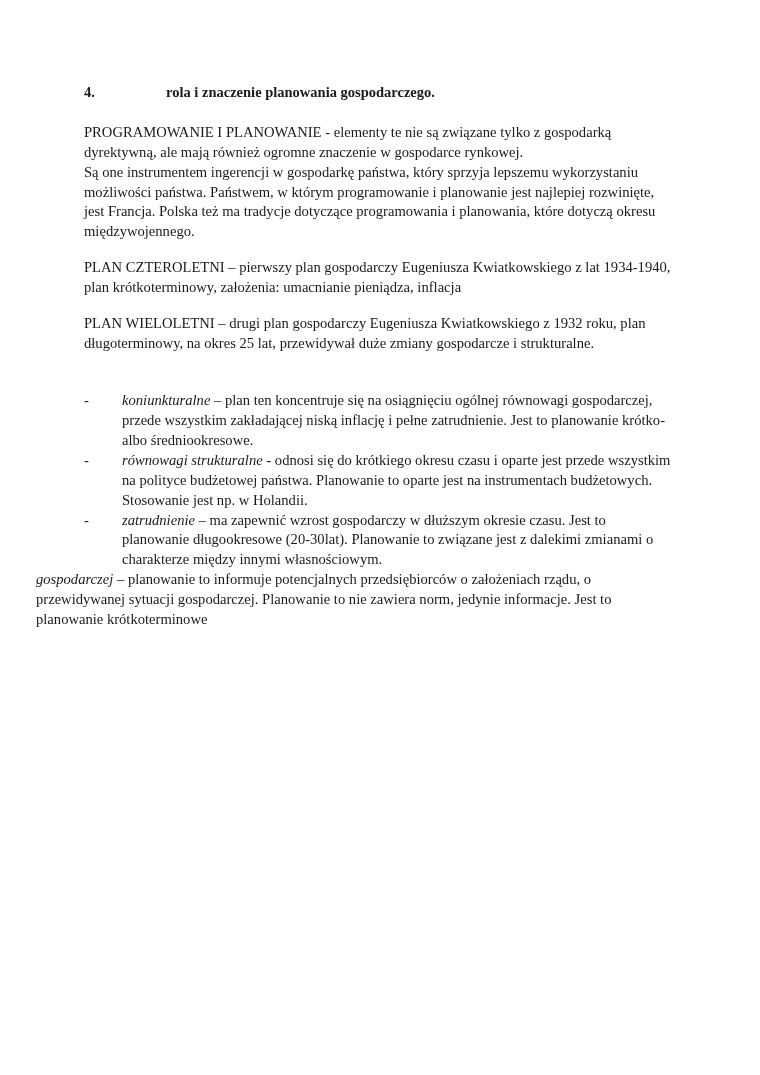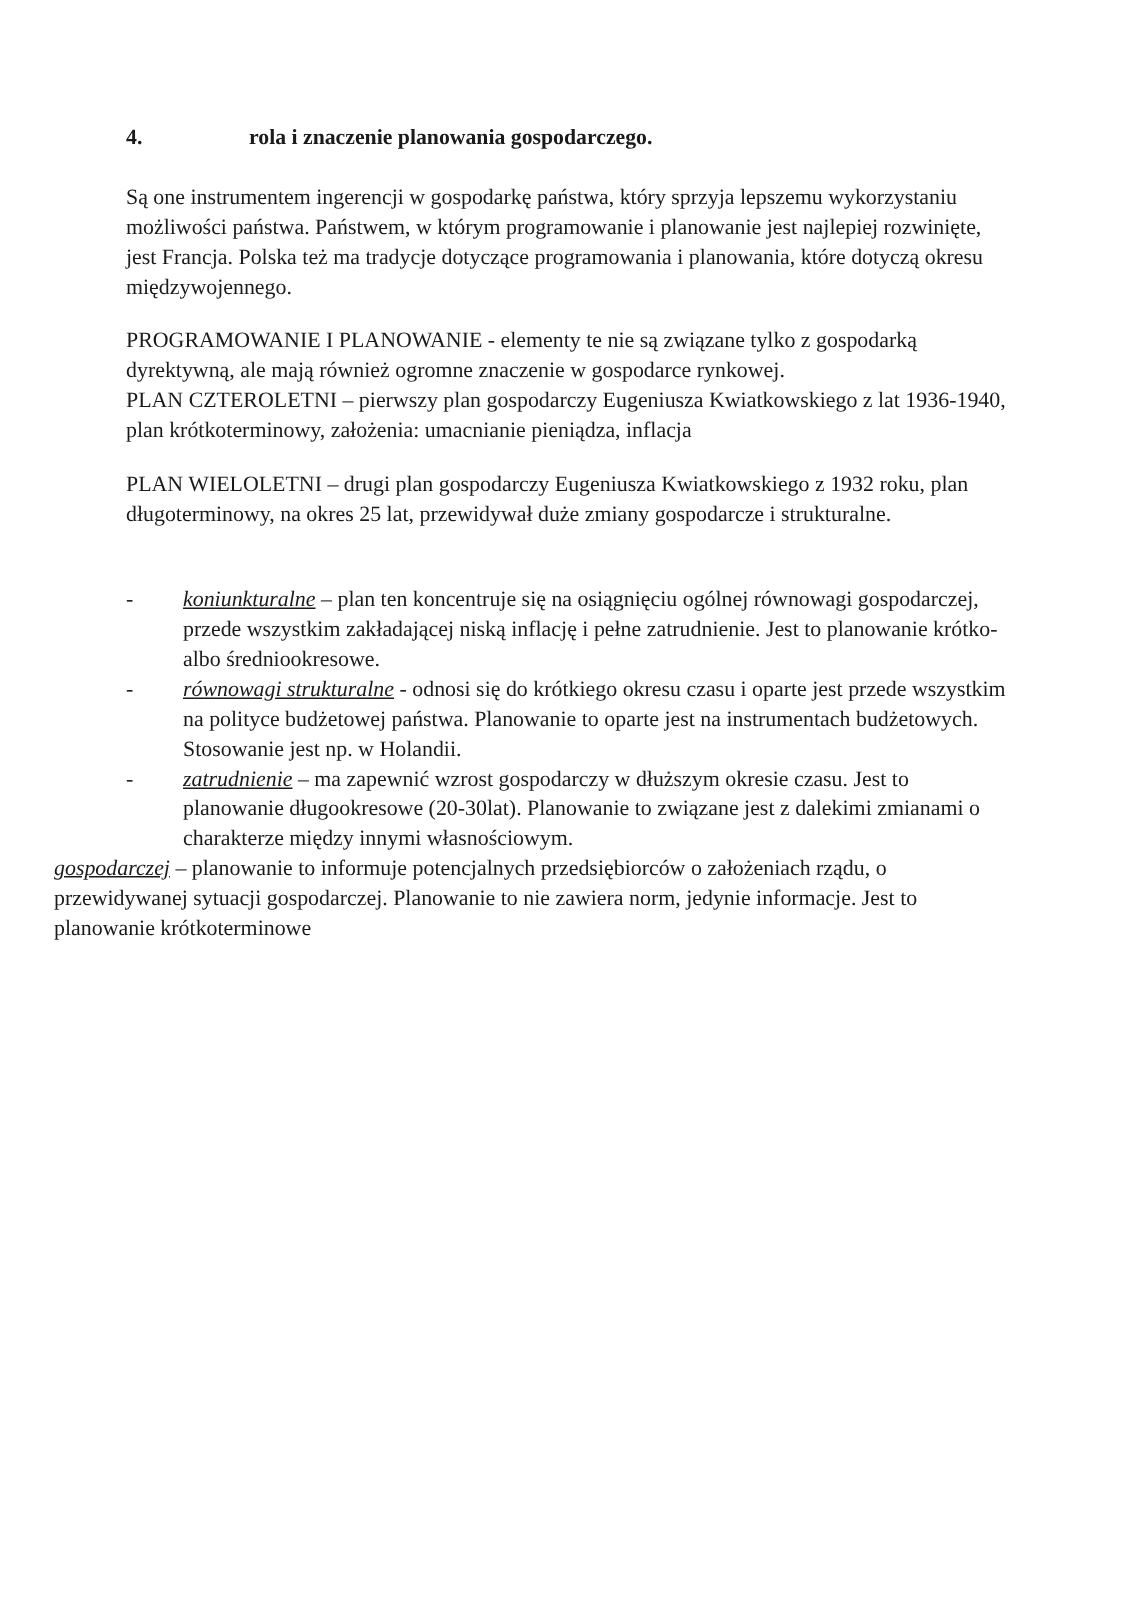--- a/index.html
+++ b/index.html
@@ -64,21 +64,20 @@
   }
   .dash {
     flex: 0 0 38px;
     width: 38px;
   }
   .dash-body {
     flex: 1;
   }
   .ital {
     font-style: italic;
-    text-decoration: underline;
   }
   .last-para {
     font-size: 14.6px;
     line-height: 1.36;
     margin: 0;
     margin-left: -48px;
     padding-left: 0;
   }
   .spacer-md { height: 22px; }
   .body-indent {
@@ -90,24 +89,24 @@
 
 <div class="page">
   <div class="content">
 
     <div class="heading-row">
       <span class="heading-num">4.</span>
       <span class="heading-text">rola i znaczenie planowania gospodarczego.</span>
     </div>
 
     <div class="body-indent">
+      <p class="block tight">PROGRAMOWANIE I PLANOWANIE - elementy  te nie są związane tylko z gospodarką dyrektywną, ale mają również ogromne znaczenie w gospodarce rynkowej.</p>
       <p class="block">Są one instrumentem ingerencji w gospodarkę państwa, który sprzyja lepszemu wykorzystaniu możliwości państwa. Państwem, w którym programowanie i planowanie jest najlepiej rozwinięte, jest Francja. Polska też ma tradycje dotyczące programowania i planowania, które dotyczą okresu międzywojennego.</p>
-      <p class="block tight">PROGRAMOWANIE I PLANOWANIE - elementy  te nie są związane tylko z gospodarką dyrektywną, ale mają również ogromne znaczenie w gospodarce rynkowej.</p>
 
-      <p class="block">PLAN CZTEROLETNI – pierwszy plan gospodarczy Eugeniusza Kwiatkowskiego z lat 1936-1940, plan krótkoterminowy, założenia: umacnianie pieniądza, inflacja</p>
+      <p class="block">PLAN CZTEROLETNI – pierwszy plan gospodarczy Eugeniusza Kwiatkowskiego z lat 1934-1940, plan krótkoterminowy, założenia: umacnianie pieniądza, inflacja</p>
 
       <p class="block">PLAN WIELOLETNI – drugi plan gospodarczy Eugeniusza Kwiatkowskiego z 1932 roku, plan długoterminowy, na okres 25 lat, przewidywał duże zmiany gospodarcze i strukturalne.</p>
 
 
       <div class="spacer-md"></div>
 
       <div class="list-section">
 
         <div class="dash-item">
           <span class="dash">-</span>

